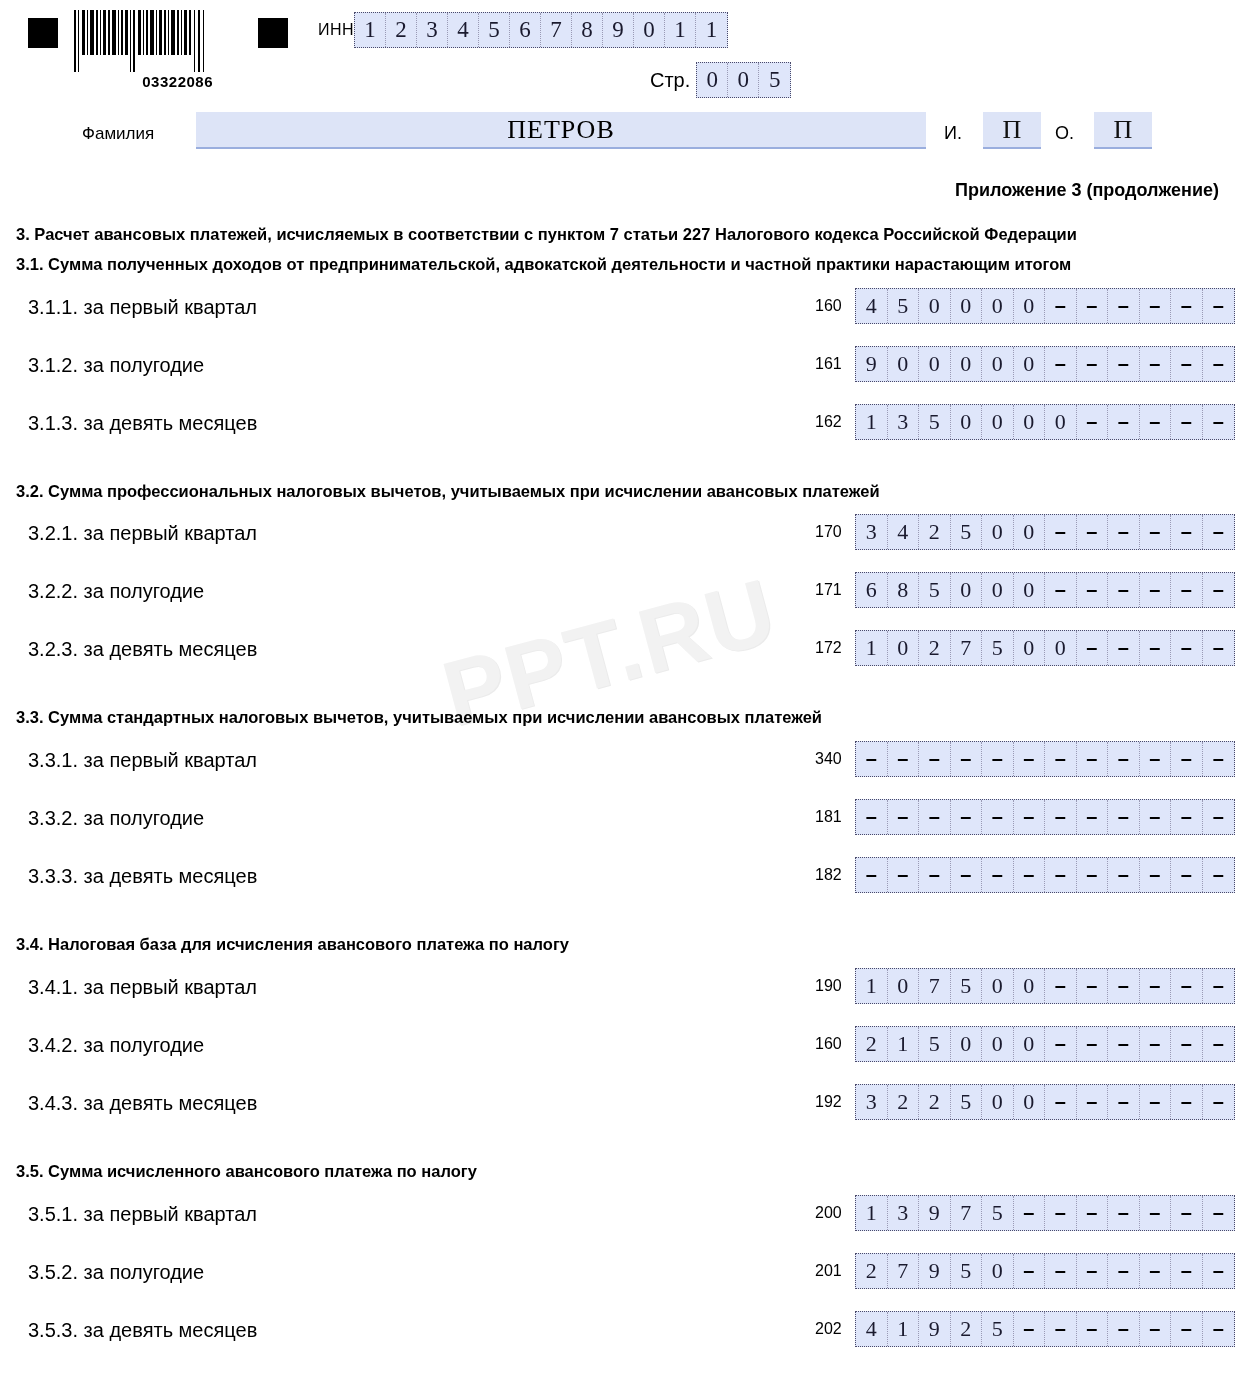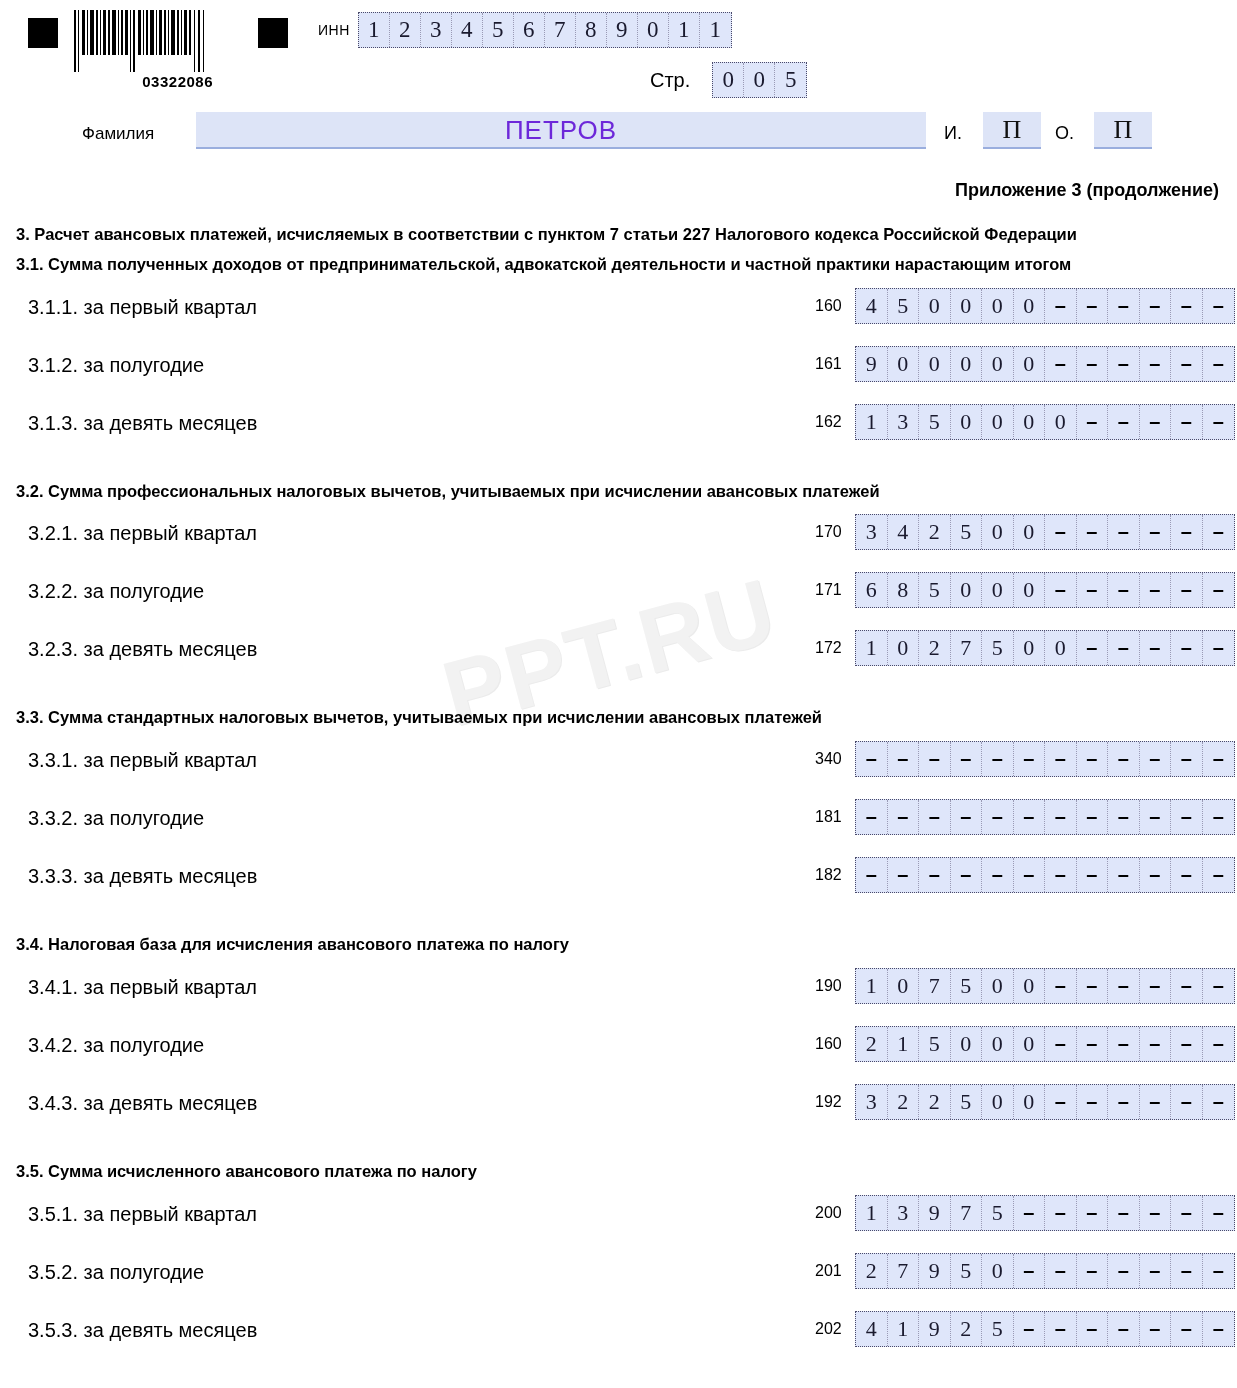--- a/index.html
+++ b/index.html
@@ -69,31 +69,29 @@
     letter-spacing: 0.5px;
   }
 
   .inn-row {
     position: absolute;
     left: 318px; top: 12px;
     display: flex;
     align-items: center;
   }
   .inn-label {
-    font-size: 14px;
-    margin-right: 8px;
+    font-size: 16px;
     letter-spacing: 0.5px;
   }
 
   .stp-row {
     position: absolute;
     left: 650px; top: 62px;
     display: flex;
     align-items: center;
-    gap: 16px;
   }
   .stp-label {
     font-size: 20px;
     margin-right: 6px;
   }
 
   
   .cells {
     display: flex;
     background: #dfe6fa;
@@ -145,25 +143,25 @@
   }
   .fam-box {
     position: absolute;
     left: 196px; top: 0px;
     width: 730px; height: 37px;
     background: #dde4f7;
     border-bottom: 2px solid #9aaede;
     text-align: center;
   }
   .fam-value {
-    font-family: Liberation Sans, sans-serif;
+    font-family: Liberation Serif, serif;
     font-size: 26px;
     line-height: 36px;
     letter-spacing: 1px;
-    color: #6d28d9;
+    color: #000000;
   }
   .ini-label {
     position: absolute;
     font-size: 18px;
     top: 11px;
   }
   .ini-label.i { left: 944px; }
   .ini-label.o { left: 1055px; }
   .ini-box {
     position: absolute;

